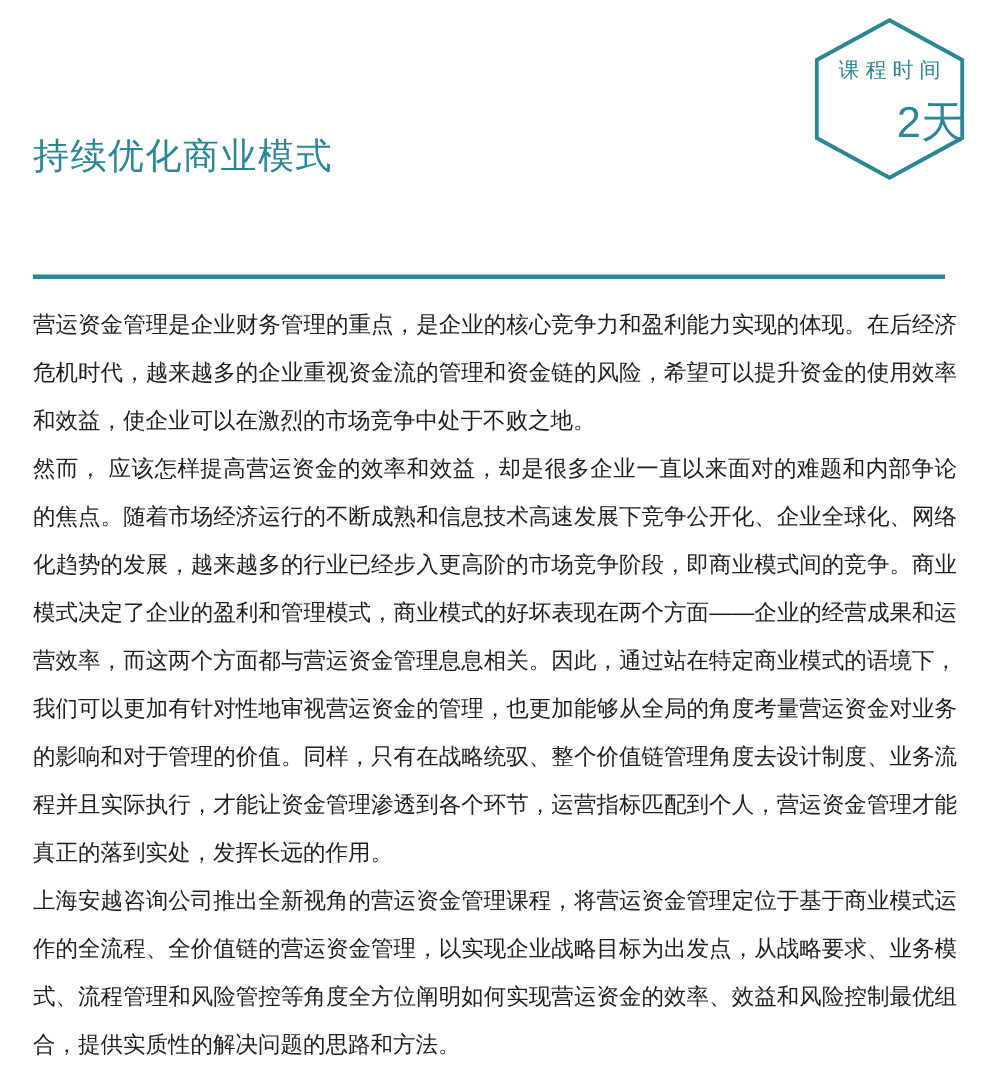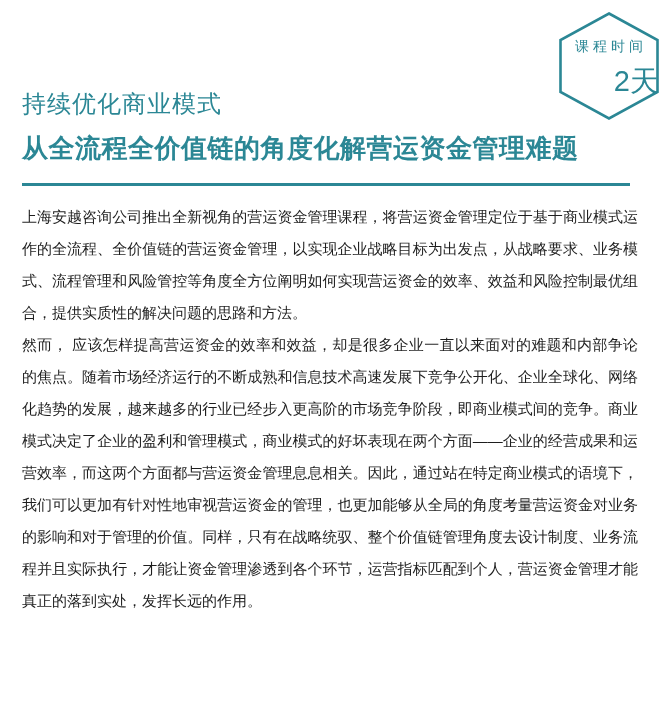--- a/index.html
+++ b/index.html
@@ -19,21 +19,20 @@
     overflow: hidden;
   }
 
   
   .badge {
     position: absolute;
     left: 543px;
     top: 12px;
     width: 100px;
     height: 108px;
-    margin-left: 16px;
   }
   .badge svg { position: absolute; left: 0; top: 0; }
   .badge-label {
     position: absolute;
     left: 0; top: 26px;
     width: 100%;
     text-align: center;
     font-size: 14px;
     letter-spacing: 4px;
     text-indent: 4px; 
@@ -106,22 +105,22 @@
   <div class="badge">
     <svg width="100" height="108" viewBox="0 0 100 108">
       <polygon points="50,1.5 98.5,28 98.5,80 50,106.5 1.5,80 1.5,28" fill="#ffffff" stroke="#2b8795" stroke-width="2.6" stroke-linejoin="miter"></polygon>
     </svg>
     <div class="badge-label">课程时间</div>
     <div class="badge-value">2天</div>
   </div>
 
   <div class="series-title">持续优化商业模式</div>
 
-  <h1 class="page-title">从全流程全价值链的角度化解营运资金管理难题</h1>
 
   <div class="title-divider"></div>
 
   <div class="article">
+    <p>营运资金管理是企业财务管理的重点，是企业的核心竞争力和盈利能力实现的体现。在后经济危机时代，越来越多的企业重视资金流的管理和资金链的风险，希望可以提升资金的使用效率和效益，使企业可以在激烈的市场竞争中处于不败之地。</p>
+    <p>然而， 应该怎样提高营运资金的效率和效益，却是很多企业一直以来面对的难题和内部争论的焦点。随着市场经济运行的不断成熟和信息技术高速发展下竞争公开化、企业全球化、网络化趋势的发展，越来越多的行业已经步入更高阶的市场竞争阶段，即商业模式间的竞争。商业模式决定了企业的盈利和管理模式，商业模式的好坏表现在两个方面——企业的经营成果和运营效率，而这两个方面都与营运资金管理息息相关。因此，通过站在特定商业模式的语境下，我们可以更加有针对性地审视营运资金的管理，也更加能够从全局的角度考量营运资金对业务的影响和对于管理的价值。同样，只有在战略统驭、整个价值链管理角度去设计制度、业务流程并且实际执行，才能让资金管理渗透到各个环节，运营指标匹配到个人，营运资金管理才能真正的落到实处，发挥长远的作用。</p>
     <p>上海安越咨询公司推出全新视角的营运资金管理课程，将营运资金管理定位于基于商业模式运作的全流程、全价值链的营运资金管理，以实现企业战略目标为出发点，从战略要求、业务模式、流程管理和风险管控等角度全方位阐明如何实现营运资金的效率、效益和风险控制最优组合，提供实质性的解决问题的思路和方法。</p>
-    <p>然而， 应该怎样提高营运资金的效率和效益，却是很多企业一直以来面对的难题和内部争论的焦点。随着市场经济运行的不断成熟和信息技术高速发展下竞争公开化、企业全球化、网络化趋势的发展，越来越多的行业已经步入更高阶的市场竞争阶段，即商业模式间的竞争。商业模式决定了企业的盈利和管理模式，商业模式的好坏表现在两个方面——企业的经营成果和运营效率，而这两个方面都与营运资金管理息息相关。因此，通过站在特定商业模式的语境下，我们可以更加有针对性地审视营运资金的管理，也更加能够从全局的角度考量营运资金对业务的影响和对于管理的价值。同样，只有在战略统驭、整个价值链管理角度去设计制度、业务流程并且实际执行，才能让资金管理渗透到各个环节，运营指标匹配到个人，营运资金管理才能真正的落到实处，发挥长远的作用。</p>
   </div>
 
 </div>
 
 </body></html>

